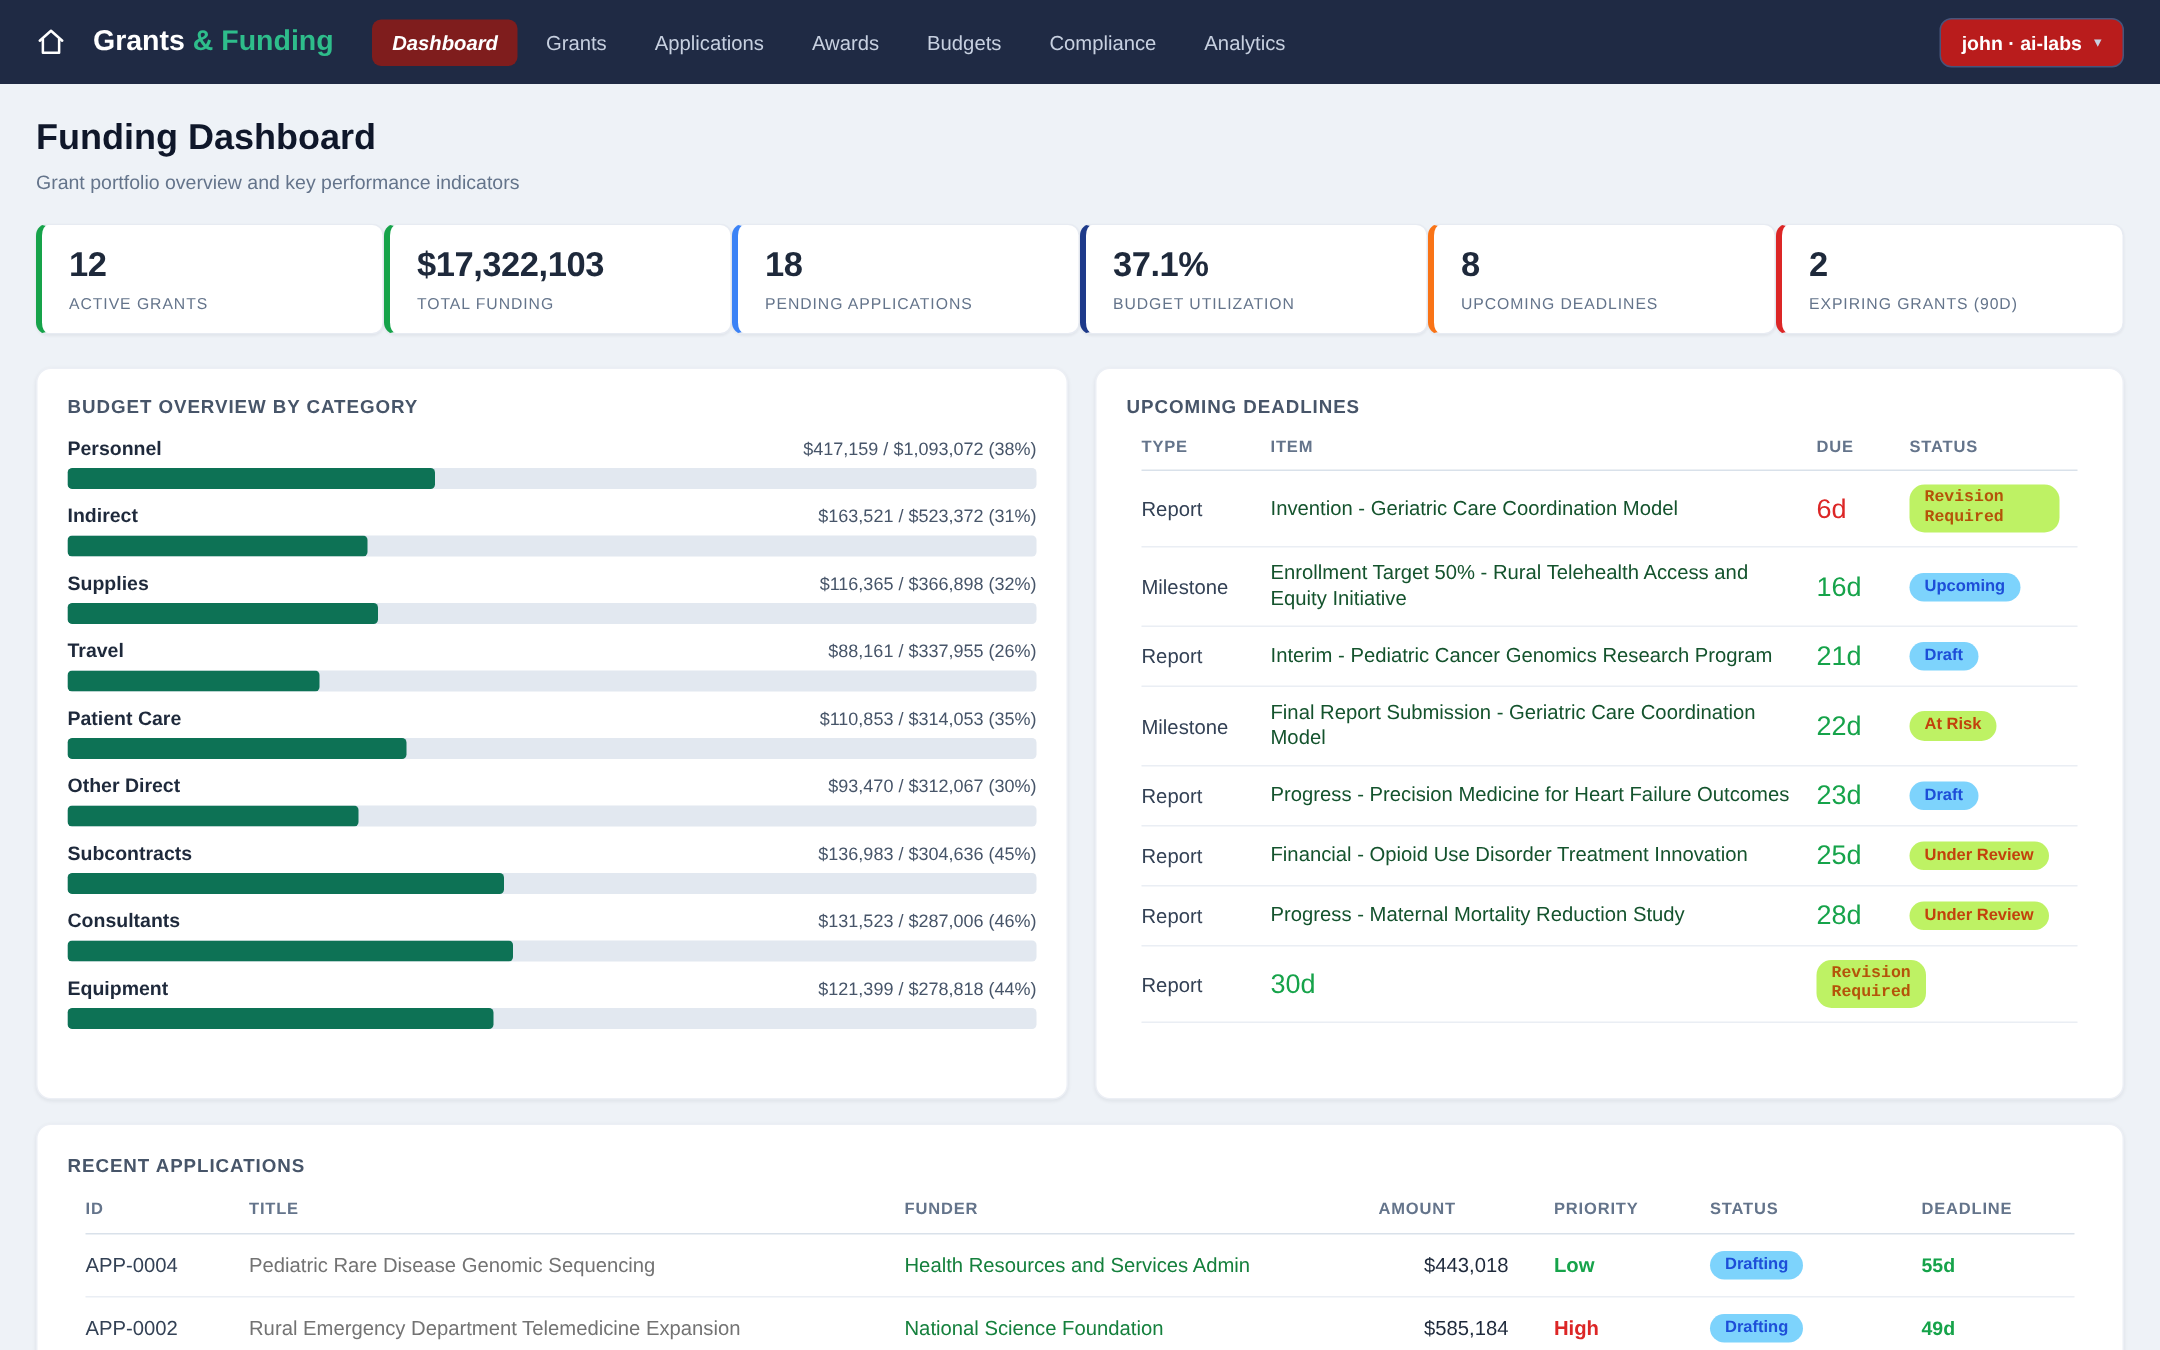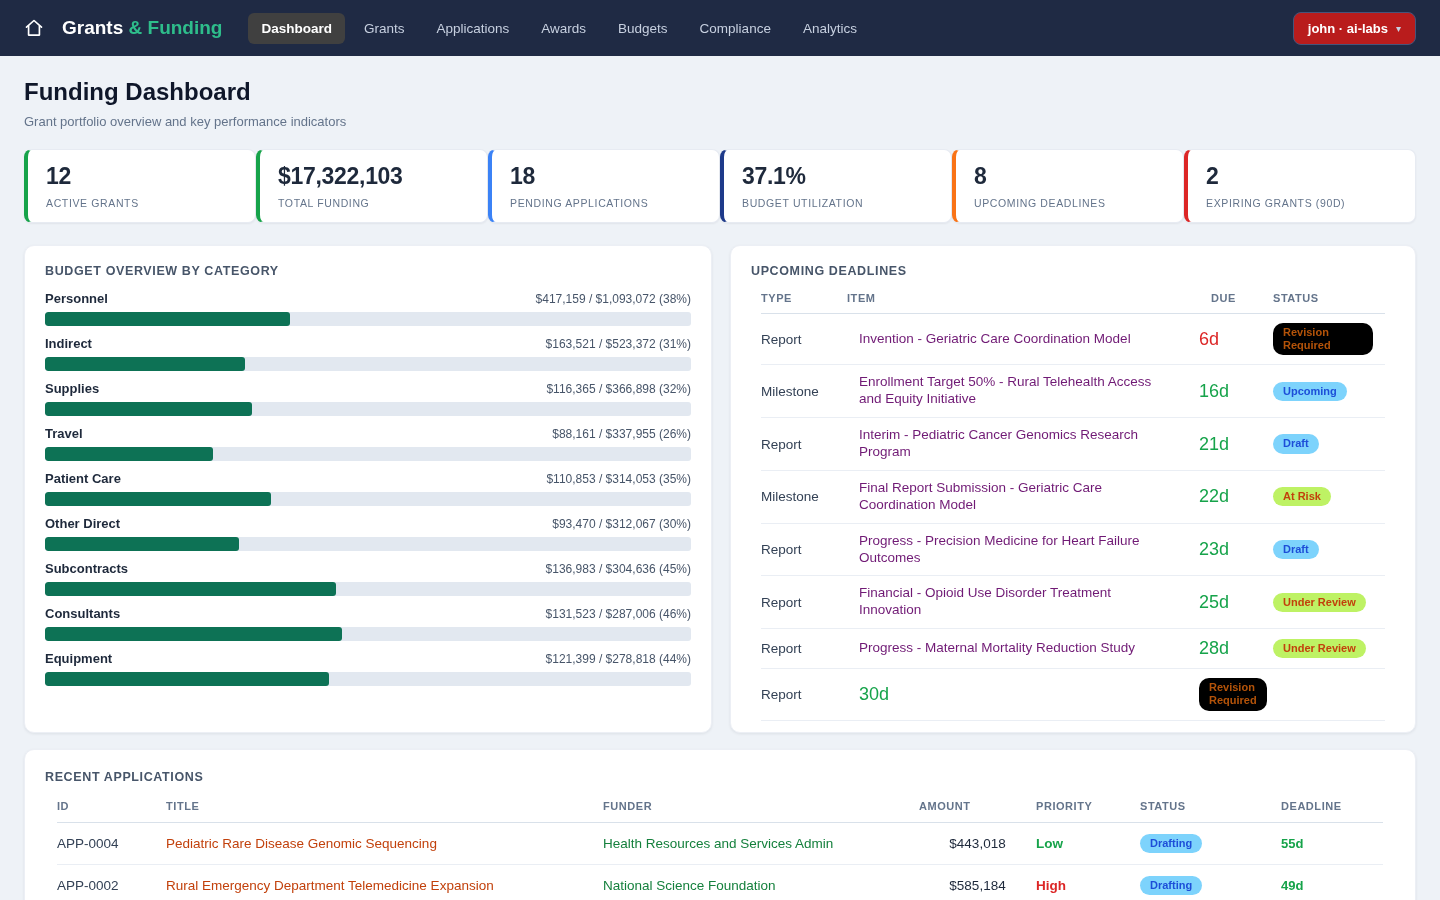--- a/index.html
+++ b/index.html
@@ -21,21 +21,21 @@
   }
   .nav-left { display: flex; align-items: center; gap: 18px; }
   .home-btn { display: flex; align-items: center; cursor: pointer; }
   .brand { font-size: 19px; font-weight: 700; color: #ffffff; white-space: nowrap; }
   .brand .accent { color: #2ebd8b; }
   .nav-items { display: flex; align-items: center; gap: 6px; margin-left: 8px; }
   .nav-item {
     color: #c7d0e0; font-size: 13.5px; text-decoration: none;
     padding: 8px 13px; border-radius: 6px; cursor: pointer; white-space: nowrap;
   }
-  .nav-item.active { background: #404040; color: #ffffff; font-weight: 700; }
+  .nav-item.active { background: #7f1d1d; color: #ffffff; font-weight: 700; font-style: italic; }
   .user-btn {
     display: flex; align-items: center; gap: 8px;
     background: #b91c1c; border: 1px solid #47547a; border-radius: 8px;
     color: #ffffff; font-size: 13px; font-weight: 700;
     padding: 8px 14px; cursor: pointer; font-family: inherit;
   }
   .user-btn .chev { font-size: 10px; color: #c7d0e0; }
 
   
   .main { padding: 22px 24px; }
@@ -78,50 +78,50 @@
   .dl-head, .dl-row {
     display: grid;
     grid-template-columns: 74px 1fr 50px 112px;
     column-gap: 12px;
     align-items: center;
   }
   .dl-head {
     font-size: 11px; font-weight: 700; color: #64748b; letter-spacing: .05em;
     padding-bottom: 9px; border-bottom: 1px solid #d9e1ea;
   }
-  .dl-row { padding: 9px 0; border-bottom: 1px solid #eaeef4; font-size: 13.5px; min-height: 40px; gap: 24px; }
+  .dl-row { padding: 9px 0; border-bottom: 1px solid #eaeef4; font-size: 13.5px; min-height: 40px; }
   .dl-type { color: #334155; }
-  .dl-item { color: #701a75; line-height: 1.25; }
+  .dl-item { color: #14532d; line-height: 1.25; }
   .dl-due { font-weight: 400; font-size: 18px; }
   .due-ok { color: #16a34a; }
   .due-danger { color: #dc2626; }
 
   .badge {
     display: inline-block; font-size: 11px; font-weight: 700;
     padding: 3px 10px; border-radius: 10px; line-height: 1.2; max-width: 100px;
   }
   .b-blue   { background: #7dd3fc; color: #1d4ed8; }
-  .b-amber  { background: #000000; color: #b45309; }
+  .b-amber  { background: #bef264; color: #b45309; font-family: Liberation Mono, monospace; }
   .b-orange { background: #bef264; color: #c2410c; }
 
   
   .apps-panel { margin-top: 16px; padding: 20px; height: 200px; }
   .app-table { margin: 16px 12px 0; }
   .app-head, .app-row {
     display: grid;
     grid-template-columns: 109px 437px 316px 117px 104px 141px 1fr;
     align-items: center;
   }
   .app-head {
     font-size: 11px; font-weight: 700; color: #64748b; letter-spacing: .05em;
     padding-bottom: 10px; border-bottom: 1px solid #d9e1ea;
   }
   .app-row { font-size: 13.5px; padding: 11px 0; border-bottom: 1px solid #eaeef4; }
   .app-id { color: #334155; }
-  .app-title { color: #c2410c; }
+  .app-title { color: #737373; }
   .app-funder { color: #15803d; }
   .app-amount { color: #1e293b; text-align: center; }
   .prio-low  { color: #16a34a; font-weight: 600; }
   .prio-high { color: #dc2626; font-weight: 700; }
   .app-deadline { color: #16a34a; font-weight: 700; font-size: 13px; }
 </style>
 </head>
 <body>
 
 <header class="topnav">

